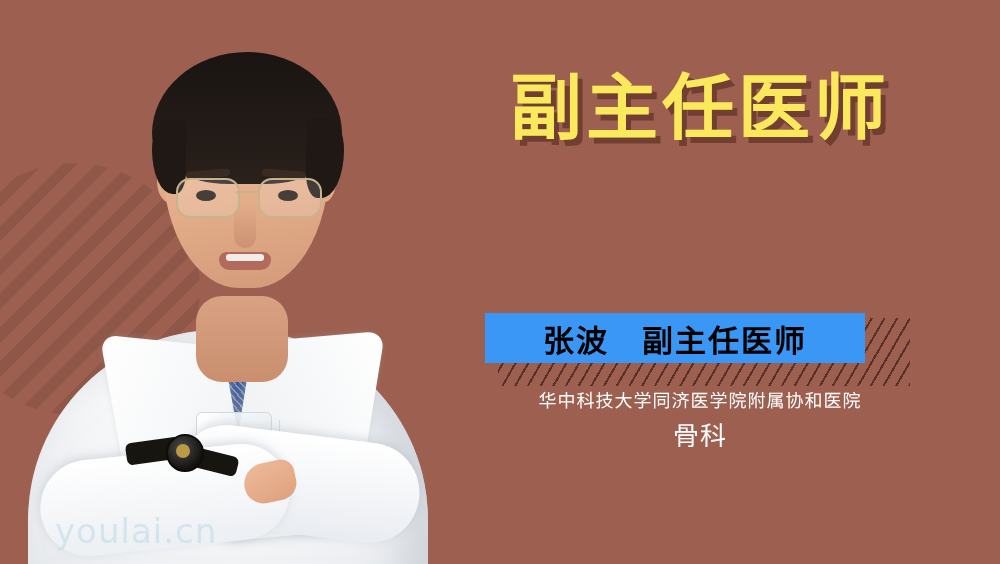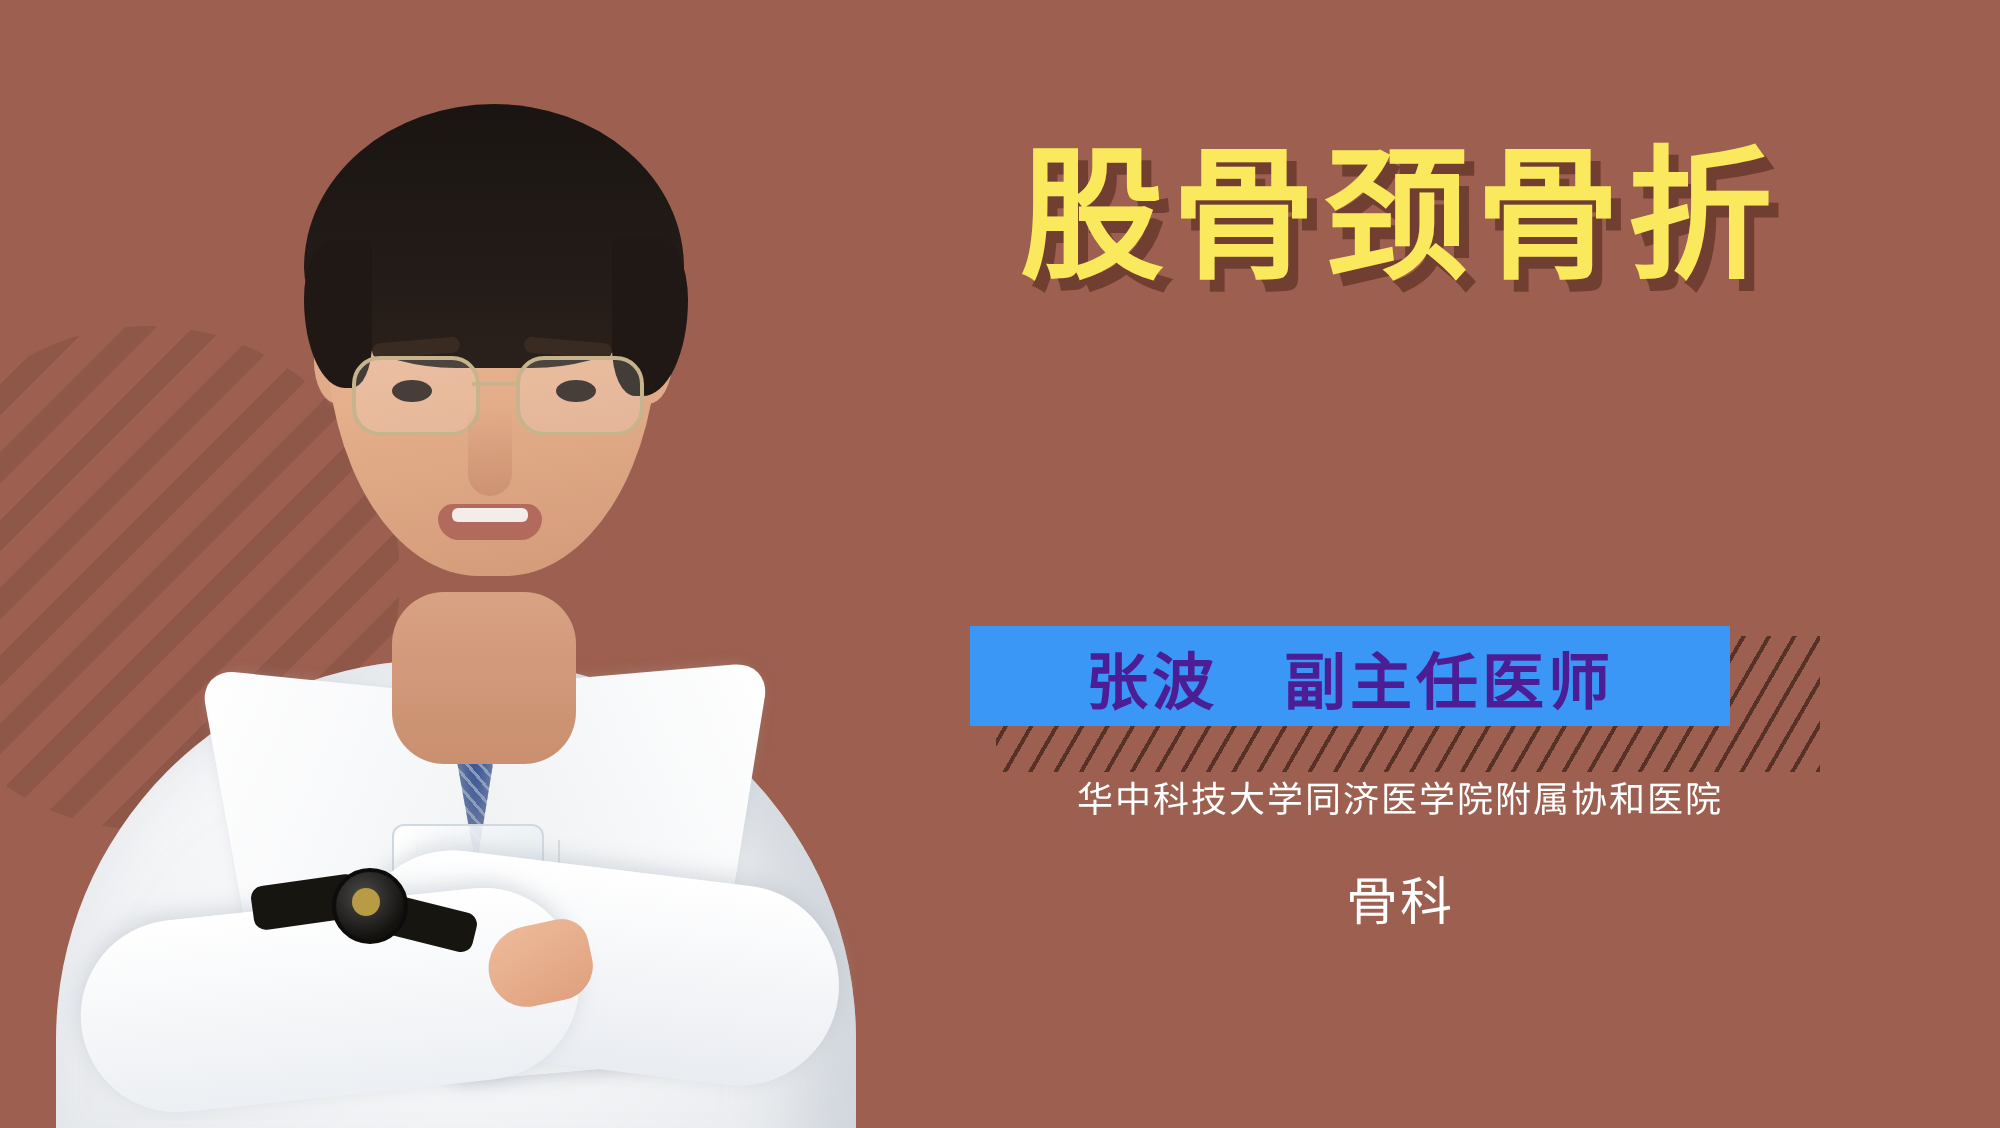--- a/index.html
+++ b/index.html
@@ -374,21 +374,21 @@
     left: 485px;
     top: 313px;
     width: 380px;
     height: 50px;
     background: #3a97f5;
     display: flex;
     align-items: center;
     justify-content: center;
   }
   .name-banner-text {
-    color: #4c1d95;
+    color: #000000;
     font-size: 31px;
     font-weight: 700;
     letter-spacing: 2px;
     white-space: pre;
     font-family: "DejaVu Sans", "Liberation Sans", sans-serif;
   }
 
   
   .affiliation {
     position: absolute;
@@ -398,21 +398,20 @@
     text-align: center;
   }
   .hospital-name {
     font-size: 18px;
     line-height: 36px;
     color: #ffffff;
     letter-spacing: 1px;
     font-family: "DejaVu Sans", "Liberation Sans", sans-serif;
   }
   .department {
-    margin-top: 16px;
     font-size: 26px;
     line-height: 34px;
     color: #ffffff;
     letter-spacing: 1px;
     font-family: "DejaVu Sans", "Liberation Sans", sans-serif;
   }
 </style>
 </head>
 <body>
 
@@ -450,23 +449,24 @@
     <div class="cup"></div>
     <div class="arm-r"></div>
     <div class="arm-l"></div>
     <div class="watch-band"></div>
     <div class="watch-band2"></div>
     <div class="watch-face"></div>
     <div class="watch-dial"></div>
     <div class="hand"></div>
   </div>
 
+  <div class="watermark">youlai.cn</div>
 
   <div class="title-block">
-    <div class="title-line">股骨颈骨折</div>
+    <div class="title-line">副主任医师</div>
   </div>
 
   <div class="hatch"></div>
   <div class="name-banner">
     <span class="name-banner-text">张波　副主任医师</span>
   </div>
 
   <div class="affiliation">
     <div class="hospital-name">华中科技大学同济医学院附属协和医院</div>
     <div class="department">骨科</div>

